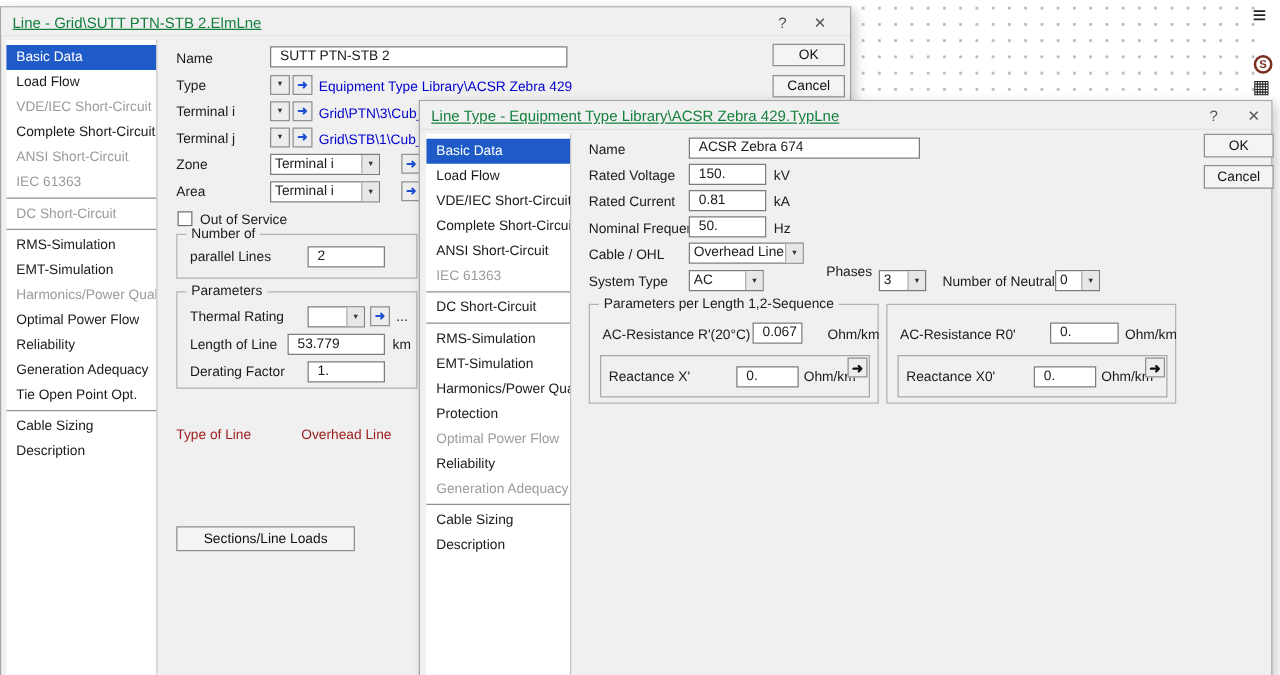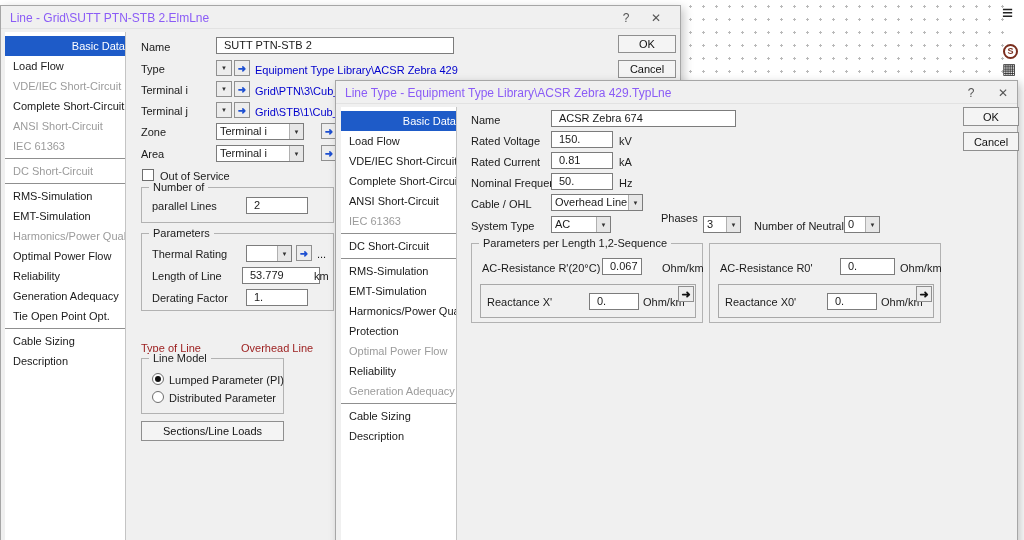--- a/index.html
+++ b/index.html
@@ -4,26 +4,26 @@
 <style>
   * { box-sizing: border-box; margin: 0; padding: 0; }
   body { margin: 0; background: #ddd; }
   .screen {
     position: relative; width: 1024px; height: 540px; overflow: hidden;
     background: #fff; font-family: "Liberation Sans", sans-serif; font-size: 11px; color: #1a1a1a;
   }
   .dots { position: absolute; background-image: radial-gradient(circle, #b9b9b9 1px, transparent 1.4px); background-size: 13px 13px; }
   .dlg { position: absolute; background: #f0f0f0; border: 1px solid #a6a6a6; box-shadow: 3px 3px 9px rgba(0,0,0,.22); }
   .tb { position: absolute; left: 0; right: 0; top: 0; height: 23px; background: #f0f0f0; border-bottom: 1px solid #e2e2e2; }
-  .tb .t { position: absolute; left: 9px; top: 5px; font-size: 12px; color: #8b5cf6; white-space: nowrap; }
+  .tb .t { position: absolute; left: 9px; top: 5px; font-size: 12px; color: #15803d; white-space: nowrap; text-decoration: underline; }
   .tbx { position: absolute; top: 4px; width: 16px; height: 16px; text-align: center; line-height: 16px; font-size: 12px; color: #555; cursor: default; }
   .btn { position: absolute; background: #f4f4f4; border: 1px solid #8f8f8f; font-size: 11px; color: #111; display: flex; align-items: center; justify-content: center; }
   .sidebar { position: absolute; background: #fff; border-right: 1px solid #c4c4c4; padding-top: 4px; overflow: hidden; }
   .sbi { height: 20px; line-height: 20px; padding-left: 8px; white-space: nowrap; overflow: hidden; }
-  .sbi.sel { background: #1e5bc8; color: #fff; text-align: right; }
+  .sbi.sel { background: #1e5bc8; color: #fff; }
   .sbi.dis { color: #9b9b9b; }
   .sbsep { height: 1px; background: #8f8f8f; margin: 2px 0; }
   .albl { position: absolute; white-space: nowrap; line-height: 14px; }
   .albl.red { color: #9b1b1b; }
   .inp { position: absolute; height: 17px; background: #fff; border: 1px solid #7c7c7c; padding: 1px 7px; line-height: 13px; white-space: nowrap; overflow: hidden; }
   .combo { position: absolute; height: 17px; background: #fff; border: 1px solid #7c7c7c; display: flex; }
   .combo .cv { flex: 1; padding: 2px 3px; line-height: 11px; white-space: nowrap; overflow: hidden; }
   .combo .ca { width: 14px; background: #e7e7e7; border-left: 1px solid #b0b0b0; display: flex; align-items: center; justify-content: center; font-size: 6px; color: #333; }
   .sq { position: absolute; width: 16px; height: 16px; background: #ededed; border: 1px solid #909090; display: flex; align-items: center; justify-content: center; }
   .sq.blue { color: #1d4fd1; font-size: 10px; font-weight: bold; }
@@ -144,36 +144,29 @@
       <div class="albl" style="left:10px;top:13px">Thermal Rating</div>
       <div class="combo" style="left:104px;top:11px;width:46px">
         <span class="cv"></span>
         <span class="ca">▼</span>
       </div>
       <div class="sq blue" style="left:154px;top:11px">
           <span>➜</span>
         </div>
       <div class="albl" style="left:175px;top:13px">...</div>
       <div class="albl" style="left:10px;top:35px">Length of Line</div>
-      <div class="inp" style="left:100px;top:33px;width:78px">53.779</div>
+      <div class="inp" style="left:88px;top:33px;width:78px">53.779</div>
       <div class="albl" style="left:172px;top:35px">km</div>
       <div class="albl" style="left:10px;top:57px">Derating Factor</div>
       <div class="inp" style="left:104px;top:55px;width:62px">1.</div>
     </div>
 
     <div class="albl red" style="left:140px;top:335px">Type of Line</div>
     <div class="albl red" style="left:240px;top:335px">Overhead Line</div>
 
-    <div class="grp" style="left:140px;top:352px;width:143px;height:56px">
-      <span class="gt">Line Model</span>
-      <div class="radio on" style="left:10px;top:14px"></div>
-      <div class="albl" style="left:27px;top:14px">Lumped Parameter (PI)</div>
-      <div class="radio" style="left:10px;top:32px"></div>
-      <div class="albl" style="left:27px;top:32px">Distributed Parameter</div>
-    </div>
 
     <div class="btn" style="left:140px;top:415px;width:143px;height:20px">Sections/Line Loads</div>
   </div>
 
   <div class="dlg" style="left:335px;top:80px;width:683px;height:470px">
     <div class="tb">
       <span class="t">Line Type - Equipment Type Library\ACSR Zebra 429.TypLne</span>
       <span class="tbx" style="right:38px">?</span>
       <span class="tbx" style="right:6px">✕</span>
     </div>

